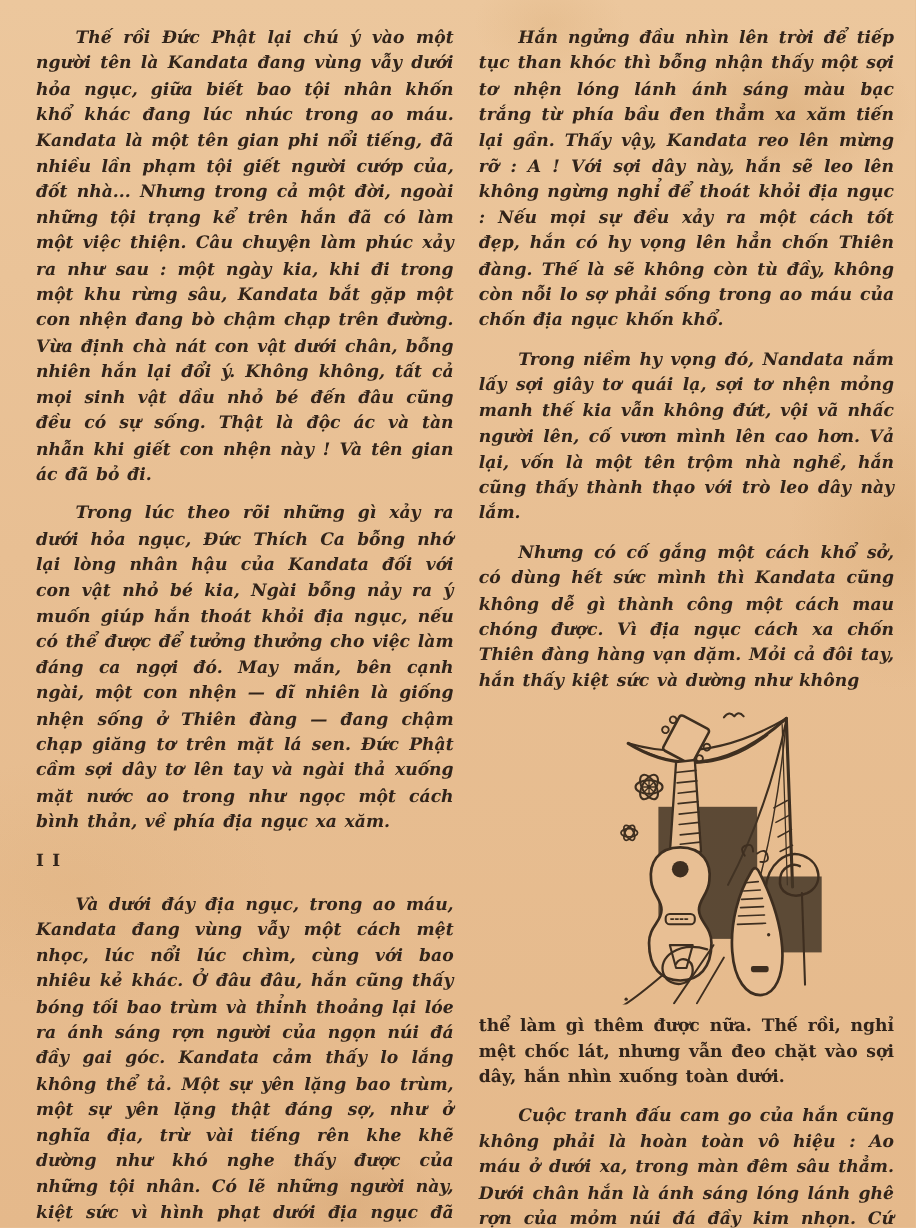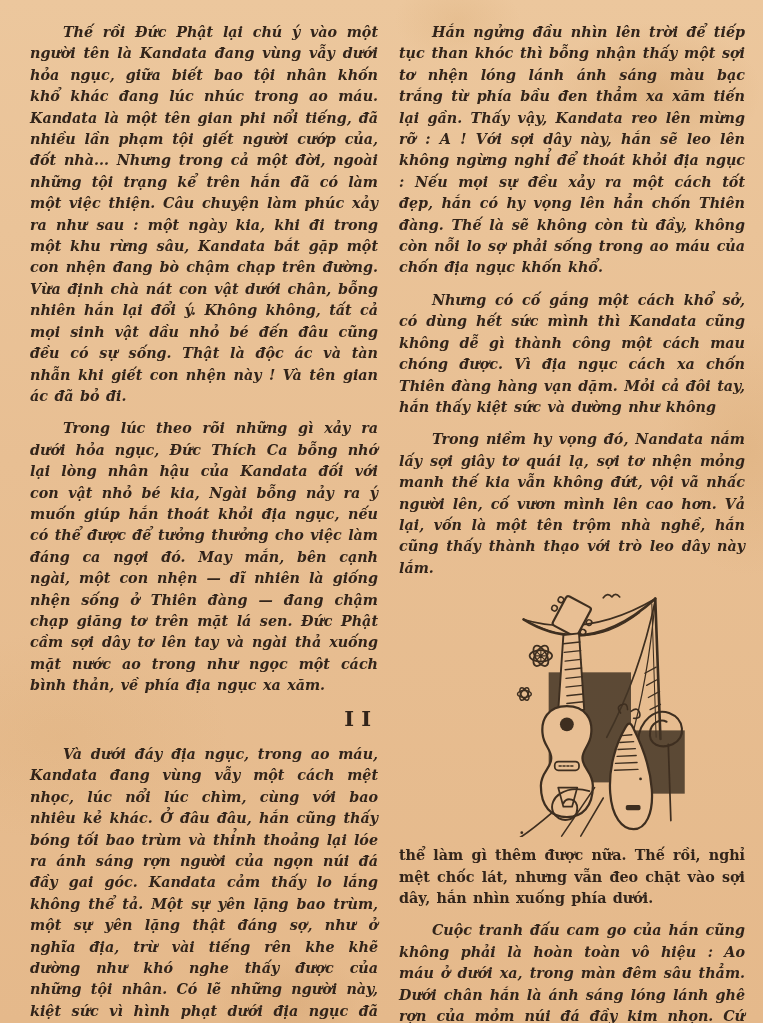--- a/index.html
+++ b/index.html
@@ -19,21 +19,21 @@
       radial-gradient(130% 125% at 50% 45%, rgba(0,0,0,0) 58%, rgba(124,74,32,.16) 100%),
       linear-gradient(180deg,#ecc79d 0%, #e8bf93 45%, #e5b98b 100%);
   }
   .col{position:absolute;top:22px;color:#32241a;font-size:14.3px;line-height:21.4px;
        font-weight:600;text-align:justify;word-spacing:.10em;}
   .col-left{left:30px;width:348px;}
   .col-right{left:399px;width:346px;}
   p.para{margin:0 0 11px 0;}
   p.indent{text-indent:2.3em;font-style:italic;}
   .section-heading{
-    margin:11px 0 15px 0;text-align:right;font-size:21px;font-weight:700;
+    margin:11px 0 15px 0;text-align:left;font-size:14px;font-weight:700;
     letter-spacing:7px;color:#32241a;
   }
   .illus{
     width:207px;height:247px;margin:4px 0 8px 96px;position:relative;
   }
   .illus svg{width:100%;height:100%;display:block;}
 </style>
 </head>
 <body>
 
@@ -41,22 +41,22 @@
 
   <div class="col col-left">
     <p class="para indent">Thế rồi Đức Phật lại chú ý vào một người tên là Kandata đang vùng vẫy dưới hỏa ngục, giữa biết bao tội nhân khốn khổ khác đang lúc nhúc trong ao máu. Kandata là một tên gian phi nổi tiếng, đã nhiều lần phạm tội giết người cướp của, đốt nhà... Nhưng trong cả một đời, ngoài những tội trạng kể trên hắn đã có làm một việc thiện. Câu chuyện làm phúc xảy ra như sau : một ngày kia, khi đi trong một khu rừng sâu, Kandata bắt gặp một con nhện đang bò chậm chạp trên đường. Vừa định chà nát con vật dưới chân, bỗng nhiên hắn lại đổi ý. Không không, tất cả mọi sinh vật dầu nhỏ bé đến đâu cũng đều có sự sống. Thật là độc ác và tàn nhẫn khi giết con nhện này ! Và tên gian ác đã bỏ đi.</p>
     <p class="para indent">Trong lúc theo rõi những gì xảy ra dưới hỏa ngục, Đức Thích Ca bỗng nhớ lại lòng nhân hậu của Kandata đối với con vật nhỏ bé kia, Ngài bỗng nảy ra ý muốn giúp hắn thoát khỏi địa ngục, nếu có thể được để tưởng thưởng cho việc làm đáng ca ngợi đó. May mắn, bên cạnh ngài, một con nhện — dĩ nhiên là giống nhện sống ở Thiên đàng — đang chậm chạp giăng tơ trên mặt lá sen. Đức Phật cầm sợi dây tơ lên tay và ngài thả xuống mặt nước ao trong như ngọc một cách bình thản, về phía địa ngục xa xăm.</p>
     <div class="section-heading">II</div>
     <p class="para indent">Và dưới đáy địa ngục, trong ao máu, Kandata đang vùng vẫy một cách mệt nhọc, lúc nổi lúc chìm, cùng với bao nhiêu kẻ khác. Ở đâu đâu, hắn cũng thấy bóng tối bao trùm và thỉnh thoảng lại lóe ra ánh sáng rợn người của ngọn núi đá đầy gai góc. Kandata cảm thấy lo lắng không thể tả. Một sự yên lặng bao trùm, một sự yên lặng thật đáng sợ, như ở nghĩa địa, trừ vài tiếng rên khe khẽ dường như khó nghe thấy được của những tội nhân. Có lẽ những người này, kiệt sức vì hình phạt dưới địa ngục đã kéo dài từ lâu, nên mới mất hết sức lực để kêu gào. Cả hắn nữa, cả tên trộm nổi danh Kandata cũng ngột ngạt trong ao máu, vẫy vùng một cách vô hiệu như một con ếch đang hấp hối.</p>
   </div>
 
   <div class="col col-right">
     <p class="para indent">Hắn ngửng đầu nhìn lên trời để tiếp tục than khóc thì bỗng nhận thấy một sợi tơ nhện lóng lánh ánh sáng màu bạc trắng từ phía bầu đen thẳm xa xăm tiến lại gần. Thấy vậy, Kandata reo lên mừng rỡ : A ! Với sợi dây này, hắn sẽ leo lên không ngừng nghỉ để thoát khỏi địa ngục : Nếu mọi sự đều xảy ra một cách tốt đẹp, hắn có hy vọng lên hẳn chốn Thiên đàng. Thế là sẽ không còn tù đầy, không còn nỗi lo sợ phải sống trong ao máu của chốn địa ngục khốn khổ.</p>
+    <p class="para indent">Trong niềm hy vọng đó, Nandata nắm lấy sợi giây tơ quái lạ, sợi tơ nhện mỏng manh thế kia vẫn không đứt, vội vã nhấc người lên, cố vươn mình lên cao hơn. Vả lại, vốn là một tên trộm nhà nghề, hắn cũng thấy thành thạo với trò leo dây này lắm.</p>
     <p class="para indent">Nhưng có cố gắng một cách khổ sở, có dùng hết sức mình thì Kandata cũng không dễ gì thành công một cách mau chóng được. Vì địa ngục cách xa chốn Thiên đàng hàng vạn dặm. Mỏi cả đôi tay, hắn thấy kiệt sức và dường như không</p>
-    <p class="para indent">Trong niềm hy vọng đó, Nandata nắm lấy sợi giây tơ quái lạ, sợi tơ nhện mỏng manh thế kia vẫn không đứt, vội vã nhấc người lên, cố vươn mình lên cao hơn. Vả lại, vốn là một tên trộm nhà nghề, hắn cũng thấy thành thạo với trò leo dây này lắm.</p>
 
     <div class="illus">
       <svg viewBox="0 0 205 285" xmlns="http://www.w3.org/2000/svg" stroke="#302317" fill="none" stroke-linecap="round" stroke-linejoin="round" opacity="0.92">
 
         <g>
           <path d="M16,34 Q90,80 168,10" stroke-width="3"></path>
           <path d="M16,34 Q90,56 168,10" stroke-width="2"></path>
           <path d="M32,42 Q94,70 150,26" stroke-width="1.5"></path>
         </g>
 
@@ -125,18 +125,18 @@
           <path d="M92,232 C 64,224 44,240 50,256 C 56,270 78,268 78,252 C 78,241 66,238 62,246" stroke-width="2.2"></path>
           <path d="M50,256 C 36,268 22,280 8,288" stroke-width="2"></path>
           <path d="M60,284 L98,228" stroke-width="1.8"></path>
           <path d="M82,284 L108,240" stroke-width="1.8"></path>
           <circle cx="14" cy="280" r="1.6" fill="#302317" stroke="none"></circle>
           <circle cx="151" cy="218" r="1.6" fill="#302317" stroke="none"></circle>
         </g>
       </svg>
     </div>
 
-    <p class="para">thể làm gì thêm được nữa. Thế rồi, nghỉ mệt chốc lát, nhưng vẫn đeo chặt vào sợi dây, hắn nhìn xuống phía dưới.</p>
+    <p class="para">thể làm gì thêm được nữa. Thế rồi, nghỉ mệt chốc lát, nhưng vẫn đeo chặt vào sợi dây, hắn nhìn xuống toàn dưới.</p>
     <p class="para indent">Cuộc tranh đấu cam go của hắn cũng không phải là hoàn toàn vô hiệu : Ao máu ở dưới xa, trong màn đêm sâu thẳm. Dưới chân hắn là ánh sáng lóng lánh ghê rợn của mỏm núi đá đầy kim nhọn. Cứ cái đà này, có lẽ con đường ra khỏi chốn hỏa ngục cũng không khó khăn như hắn</p>
 
   </div>
 
 </div>
 
 </body></html>

